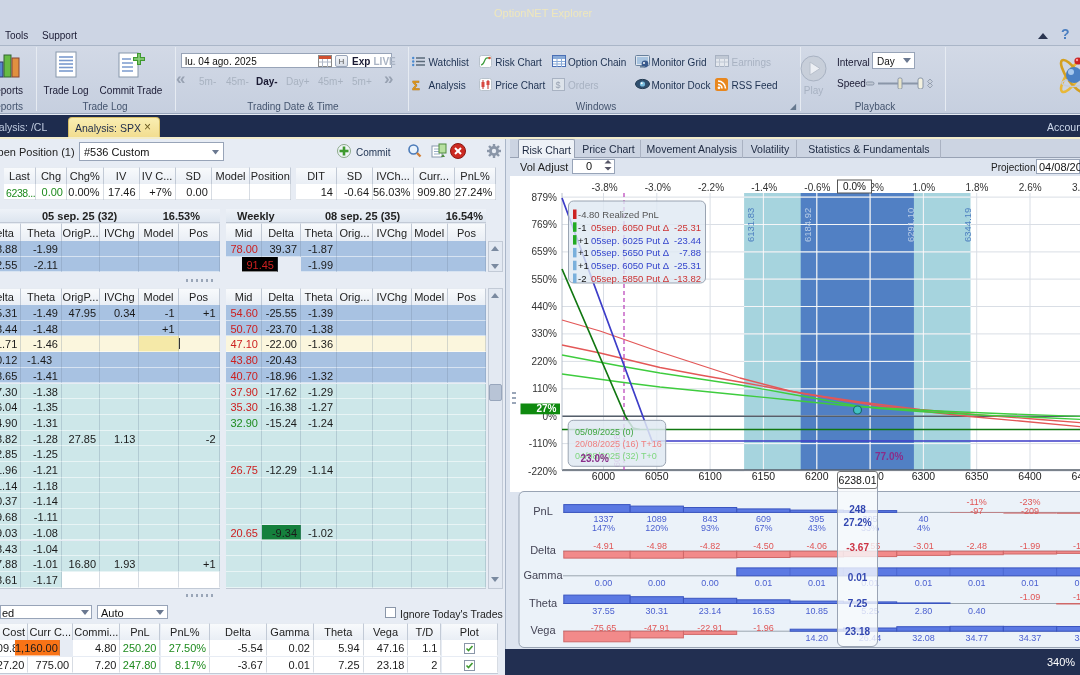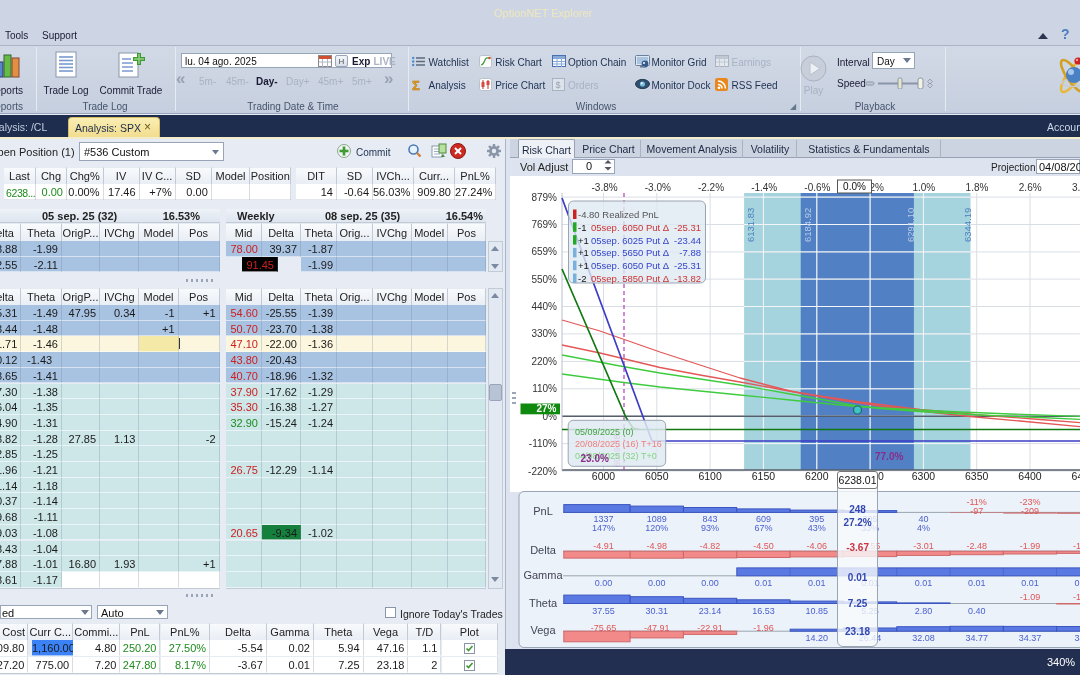--- a/index.html
+++ b/index.html
@@ -614,21 +614,21 @@
 <div class="hdr c" style="left:73.2px;top:622.5px;width:47.2px;height:17px;padding-top:2px;"><span style="position:relative">Commi...</span></div>
 <div class="hdr c" style="left:120.4px;top:622.5px;width:40.1px;height:17px;padding-top:2px;"><span style="position:relative">PnL</span></div>
 <div class="hdr c" style="left:160.5px;top:622.5px;width:49.6px;height:17px;padding-top:2px;"><span style="position:relative">PnL%</span></div>
 <div class="hdr c" style="left:210.1px;top:622.5px;width:56.7px;height:17px;padding-top:2px;"><span style="position:relative">Delta</span></div>
 <div class="hdr c" style="left:266.8px;top:622.5px;width:47.2px;height:17px;padding-top:2px;"><span style="position:relative">Gamma</span></div>
 <div class="hdr c" style="left:314px;top:622.5px;width:49.6px;height:17px;padding-top:2px;"><span style="position:relative">Theta</span></div>
 <div class="hdr c" style="left:363.6px;top:622.5px;width:44.8px;height:17px;padding-top:2px;"><span style="position:relative">Vega</span></div>
 <div class="hdr c" style="left:408.4px;top:622.5px;width:33.1px;height:17px;padding-top:2px;"><span style="position:relative">T/D</span></div>
 <div class="hdr c" style="left:441.5px;top:622.5px;width:56.6px;height:17px;padding-top:2px;"><span style="position:relative">Plot</span></div>
 <div class="cell r  rtl" style="left:0px;top:639.5px;width:28.3px;height:16.5px;background:#fff;padding-top:2px;padding-right:3px;">909.80</div>
-<div class="cell r " style="left:32px;top:639.5px;width:44.9px;height:16.5px;background:#3b82f6;padding-top:2px;padding-right:3px;">1,160.00</div>
+<div class="cell r " style="left:15px;top:639.5px;width:44.9px;height:16.5px;background:#f97316;padding-top:2px;padding-right:3px;">1,160.00</div>
 <div class="cell r " style="left:73.2px;top:639.5px;width:47.2px;height:16.5px;background:#fff;padding-top:2px;padding-right:3px;">4.80</div>
 <div class="cell r grn" style="left:120.4px;top:639.5px;width:40.1px;height:16.5px;background:#fff;padding-top:2px;padding-right:3px;">250.20</div>
 <div class="cell r grn" style="left:160.5px;top:639.5px;width:49.6px;height:16.5px;background:#fff;padding-top:2px;padding-right:3px;">27.50%</div>
 <div class="cell r " style="left:210.1px;top:639.5px;width:56.7px;height:16.5px;background:#fff;padding-top:2px;padding-right:3px;">-5.54</div>
 <div class="cell r " style="left:266.8px;top:639.5px;width:47.2px;height:16.5px;background:#fff;padding-top:2px;padding-right:3px;">0.02</div>
 <div class="cell r " style="left:314px;top:639.5px;width:49.6px;height:16.5px;background:#fff;padding-top:2px;padding-right:3px;">5.94</div>
 <div class="cell r " style="left:363.6px;top:639.5px;width:44.8px;height:16.5px;background:#fff;padding-top:2px;padding-right:3px;">47.16</div>
 <div class="cell r " style="left:408.4px;top:639.5px;width:33.1px;height:16.5px;background:#fff;padding-top:2px;padding-right:3px;">1.1</div>
 <div class="cell" style="left:441.5px;top:639.5px;width:56.6px;height:16.5px;background:#fff;"></div>
 <svg style="position:absolute;left:464.3px;top:642.5px" width="11" height="11" viewBox="0 0 11 11">

